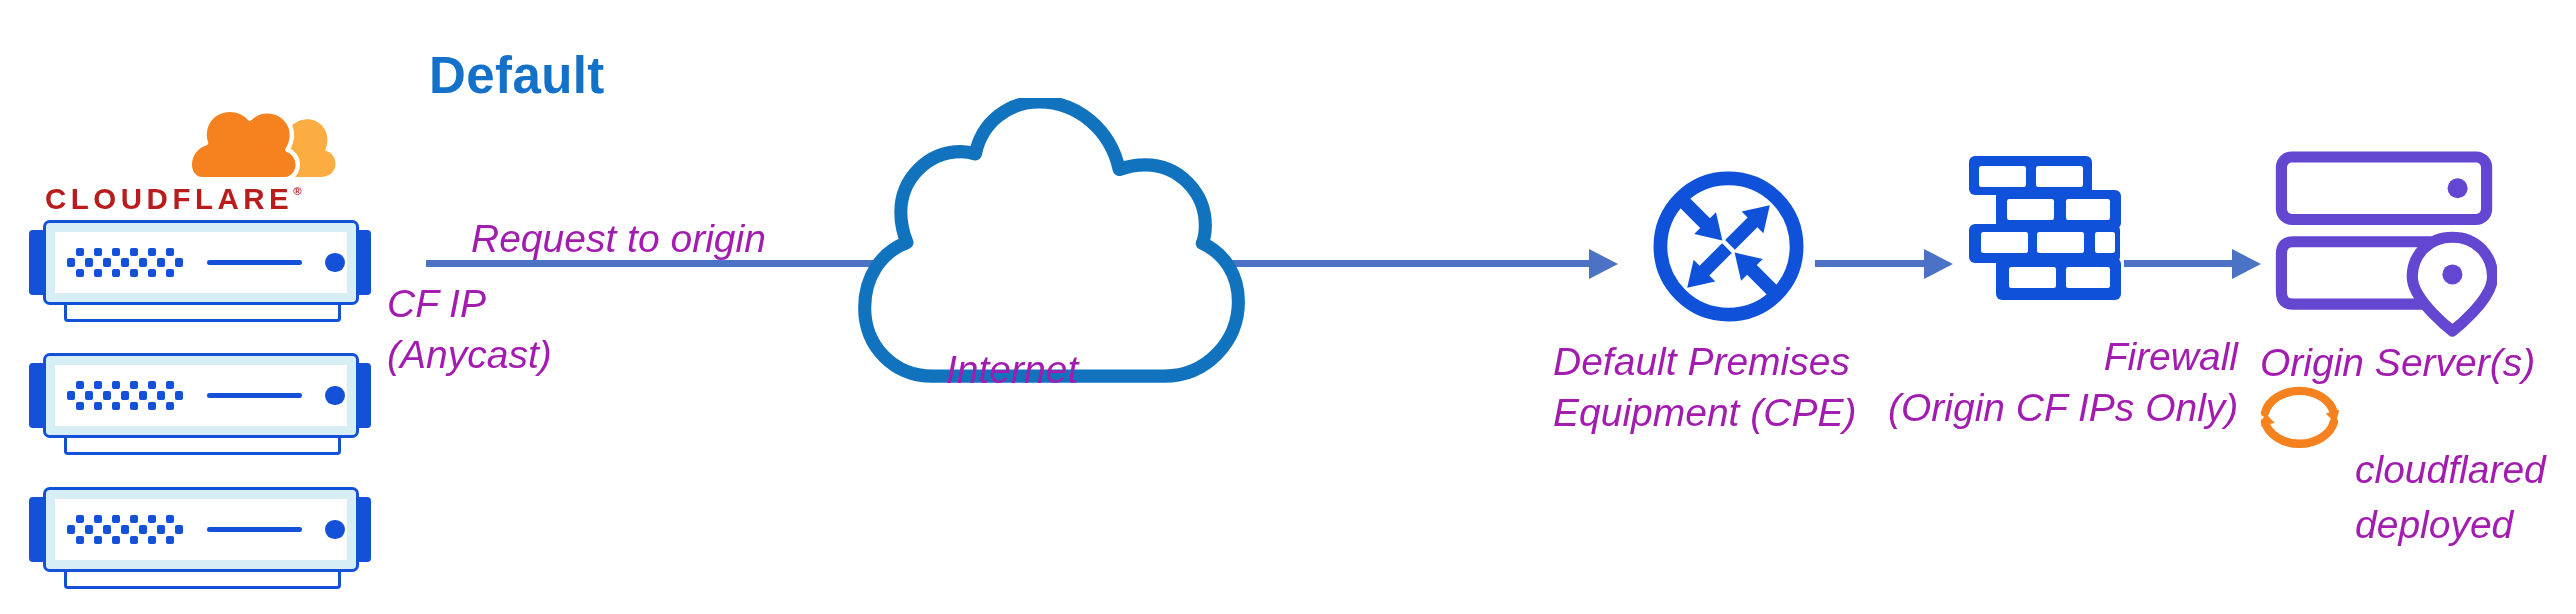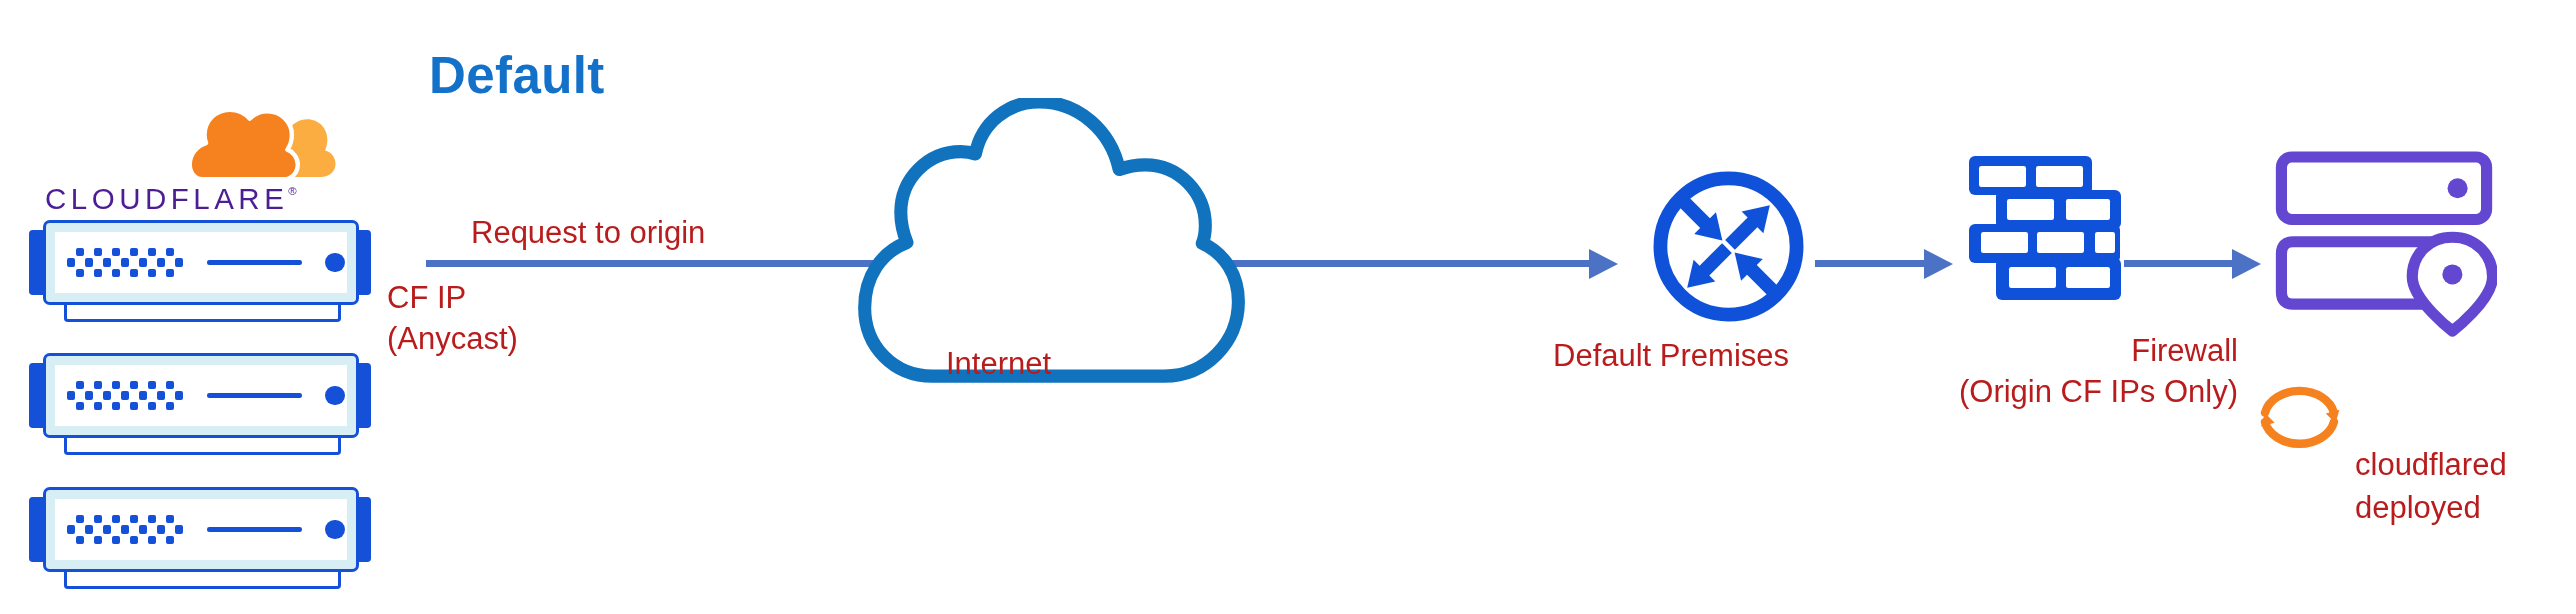--- a/index.html
+++ b/index.html
@@ -1,19 +1,19 @@
 <!DOCTYPE html>
 <html style="font-size:12px"><head>
 <meta charset="utf-8">
 <style>
   html,body{margin:0;padding:0;background:#ffffff;}
   body{font-family:"Liberation Sans","DejaVu Sans",sans-serif;}
   #canvas{position:relative;width:2576px;height:614px;background:#ffffff;overflow:hidden;}
 
-  .lbl{position:absolute;color:#b91c1c;font-size:31px;line-height:1.32;white-space:nowrap;}
+  .lbl{position:absolute;color:#a21caf;font-size:39px;line-height:1.32;white-space:nowrap;font-style:italic;}
   .title{position:absolute;color:#1471c9;font-size:51px;font-weight:600;letter-spacing:0.4px;}
 
   
   .arrow-line{position:absolute;height:6.8px;background:#4b72c4;top:260px;z-index:1;}
   .arrow-head{position:absolute;width:0;height:0;border-top:15px solid transparent;border-bottom:15px solid transparent;border-left:29px solid #4b72c4;top:249px;z-index:1;}
 
   
   .server{position:absolute;left:29px;width:342px;height:104px;}
   .server .tab{position:absolute;top:9.8px;width:16.6px;height:65px;background:#1550d9;border-radius:3.8px;z-index:0;}
   .server .tab.l{left:0;} .server .tab.r{right:0;}
@@ -39,21 +39,21 @@
 
 <div id="canvas">
 
   <div class="title" style="left:429px;top:3px;margin-top:43px;">Default</div>
 
   <div class="abs" style="left:45px;top:106px;width:318px;height:114px;">
     <svg class="abs" style="left:144px;top:2.3px;" width="148" height="76" viewBox="0 0 200 100">
       <path fill="#fbad41" d="M128 92 H178 C190 92 198 84 198 74 C198 65 192 58 184 56 C186 51 187 46 187 41 C187 26 175 14 160 14 C149 14 139 20 134 30 L120 62 Z"></path>
       <path fill="#f6821f" stroke="#ffffff" stroke-width="6" stroke-linejoin="round" d="M18 95 H128 C139 95 147 86 147 75 C147 66 141 58 133 55 C137 49 139 42 139 35 C139 17 124 3 106 3 C97 3 88 7 82 13 C75 5 65 1 55 1 C36 1 21 16 21 35 C21 39 22 43 23 46 C10 50 1 62 1 75 C1 86 8 95 18 95 Z"></path>
     </svg>
-    <div class="abs" style="left:0;top:76px;color:#4c1d95;font-size:29.5px;font-weight:400;letter-spacing:4.5px;white-space:nowrap;">
+    <div class="abs" style="left:0;top:76px;color:#b91c1c;font-size:29.5px;font-weight:700;letter-spacing:4.5px;white-space:nowrap;">
       <span>CLOUDFLARE</span><span style="font-size:11.4px;vertical-align:13.6px;letter-spacing:0;">®</span>
     </div>
   </div>
 
   <div>
     <div class="server" style="top:220px;">
       <div class="tab l"></div>
       <div class="tab r"></div>
       <div class="tray"></div>
       <div class="body">
@@ -205,20 +205,21 @@
           <polygon stroke="none" points="0,0 -4.2,-18.4 -18.4,-4.2"></polygon>
         </g>
       <g transform="translate(23,77) rotate(90)">
           <line x1="-26" y1="-26" x2="-10" y2="-10"></line>
           <polygon stroke="none" points="0,0 -4.2,-18.4 -18.4,-4.2"></polygon>
         </g>
     </g>
   </svg>
   <div class="lbl" style="left:1553px;top:336px;">
     <span style="display:block;">Default Premises</span>
+    <span style="display:block;">Equipment (CPE)</span>
   </div>
 
   <div class="arrow-line" style="left:1815px;width:111px;"></div>
   <div class="arrow-head" style="left:1924px;"></div>
 
   <div class="firewall">
     <div class="fw-row" style="left:11.4px;top:0;width:123px;height:39px;"></div>
     <div class="fw-row" style="left:38px;top:34px;width:125px;height:39px;"></div>
     <div class="fw-row" style="left:11.4px;top:68px;width:151px;height:39px;"></div>
     <div class="fw-row" style="left:38px;top:102px;width:125px;height:42px;"></div>
@@ -242,20 +243,21 @@
 
   <svg class="abs" style="left:2274px;top:148px;" width="223" height="189" viewBox="0 0 300 250">
     <rect x="10" y="10" width="276" height="84" rx="14" fill="#ffffff" stroke="#6347d0" stroke-width="15"></rect>
     <circle cx="247" cy="52" r="13.5" fill="#6347d0"></circle>
     <path d="M 26 124 H 234 L 222 208 H 26 Q 10 208 10 192 V 140 Q 10 124 26 124 Z" fill="#ffffff" stroke="#6347d0" stroke-width="15" stroke-linejoin="round"></path>
     <g>
       <path d="M 240 118 C 208 118 186 142 186 171 C 186 203 240 244 240 244 C 240 244 294 203 294 171 C 294 142 272 118 240 118 Z" fill="#ffffff" stroke="#6347d0" stroke-width="15" stroke-linejoin="round"></path>
       <circle cx="240" cy="168" r="13.5" fill="#6347d0"></circle>
     </g>
   </svg>
+  <div class="lbl" style="left:2260px;top:337px;">Origin Server(s)</div>
 
   <svg class="abs" style="left:2255px;top:382px;" width="92" height="73" viewBox="0 0 120 95">
     <g stroke="#f6821f" stroke-width="11" fill="none" stroke-linecap="round">
       <path d="M 103 40 A 46 36 0 0 0 13 40"></path>
       <path d="M 13 52 A 46 36 0 0 0 103 52"></path>
     </g>
     <g fill="#f6821f">
       <polygon points="0,0 17.7,-4.9 4.9,-17.7" transform="translate(8,58)"></polygon>
       <polygon points="0,0 -17.7,4.9 -4.9,17.7" transform="translate(110,36)"></polygon>
     </g>

